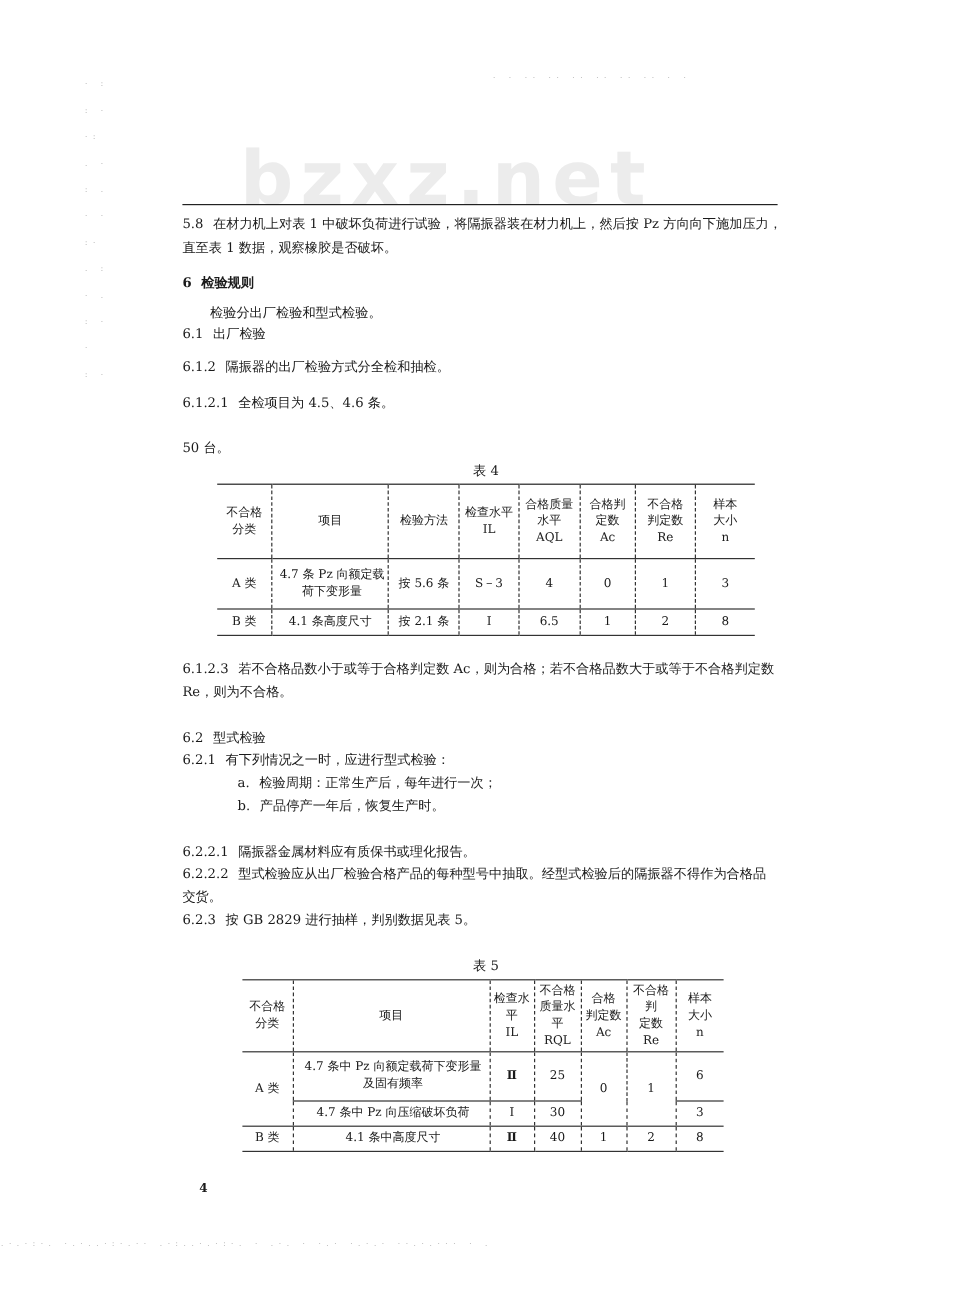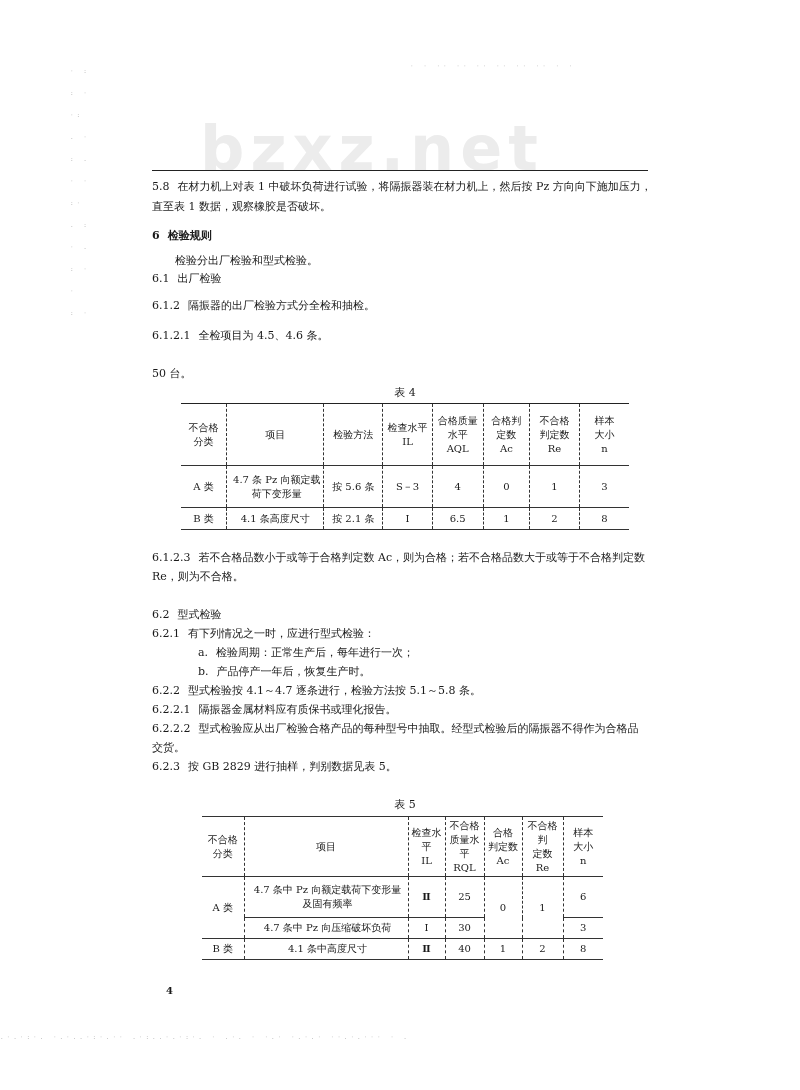--- a/index.html
+++ b/index.html
@@ -110,21 +110,20 @@
     </tr>
   </tbody>
     </table>
 
   <div class="line" style="top:551px"><span class="num">6.1.2.3</span><span>若不合格品数小于或等于合格判定数 Ac，则为合格；若不合格品数大于或等于不合格判定数</span></div>
   <div class="line" style="top:570px"><span>Re，则为不合格。</span></div>
   <div class="line" style="top:608px"><span class="num">6.2</span><span>型式检验</span></div>
   <div class="line" style="top:627px"><span class="num">6.2.1</span><span>有下列情况之一时，应进行型式检验：</span></div>
   <div class="line indent2" style="top:646px"><span class="num">a.</span><span>检验周期：正常生产后，每年进行一次；</span></div>
   <div class="line indent2" style="top:665px"><span class="num">b.</span><span>产品停产一年后，恢复生产时。</span></div>
-  <div class="line" style="top:684px"><span class="num">6.2.2</span><span>型式检验按 4.1～4.7 逐条进行，检验方法按 5.1～5.8 条。</span></div>
   <div class="line" style="top:703px"><span class="num">6.2.2.1</span><span>隔振器金属材料应有质保书或理化报告。</span></div>
   <div class="line" style="top:722px"><span class="num">6.2.2.2</span><span>型式检验应从出厂检验合格产品的每种型号中抽取。经型式检验后的隔振器不得作为合格品</span></div>
   <div class="line" style="top:741px"><span>交货。</span></div>
   <div class="line" style="top:760px"><span class="num">6.2.3</span><span>按 GB 2829 进行抽样，判别数据见表 5。</span></div>
 
   <div class="caption" style="left:380px; top:797px; width:50px">表 5</div>
   <table class="t5">
     <colgroup>
       <col style="width:42px">
         <col style="width:164px">

